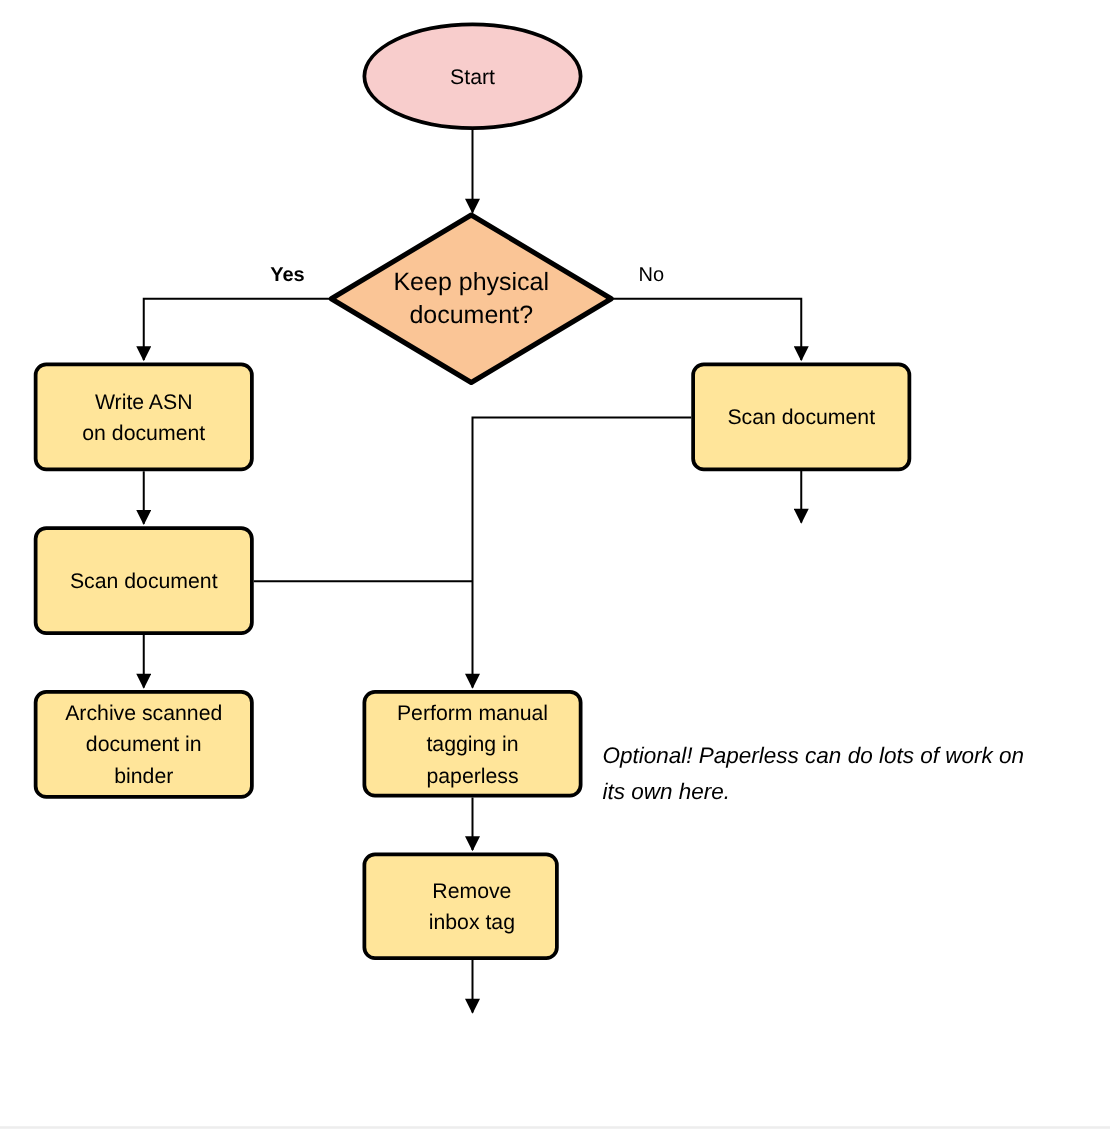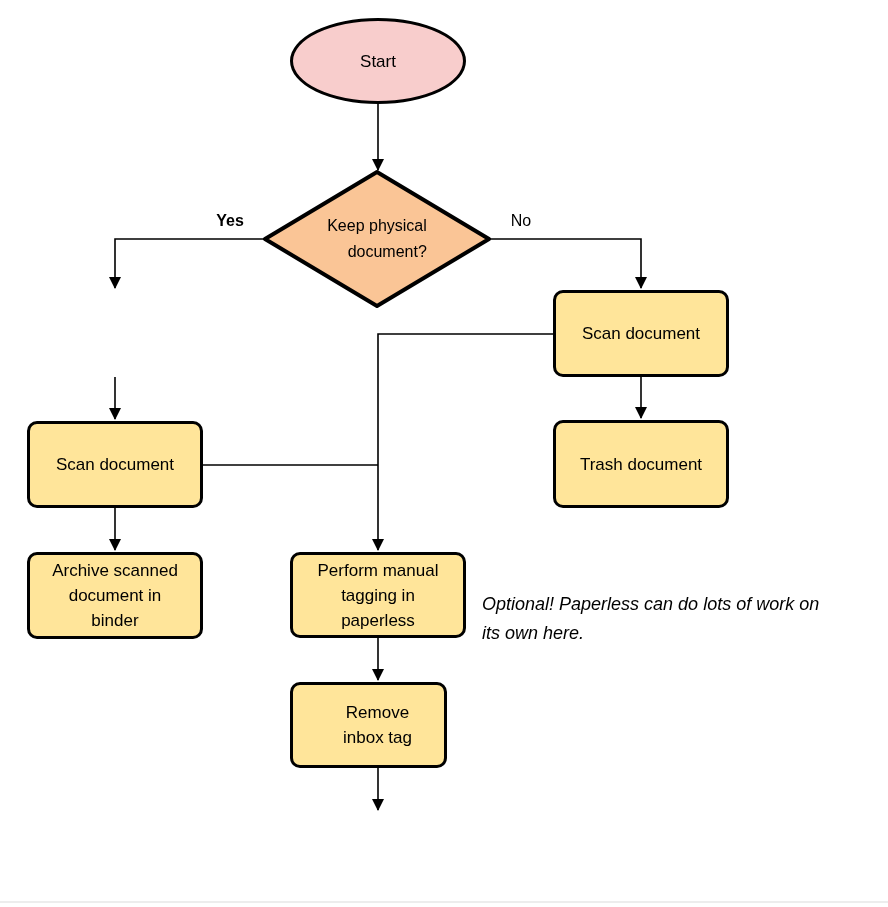--- a/index.html
+++ b/index.html
@@ -27,22 +27,22 @@
     border-radius:10px;
   }
   .terminator{
     background:var(--terminator-fill,#f8cdcc);
     border:3px solid var(--stroke-color,#000);
     border-radius:50%;
   }
   .decision-label{
     position:absolute;
     display:flex;align-items:center;justify-content:center;
-    text-align:right;white-space:pre-line;
-    font-size:16px;line-height:26px;
+    text-align:center;white-space:pre-line;
+    font-size:20px;line-height:26px;
   }
   .edge-label{
     position:absolute;
     text-align:center;
     font-size:16px;line-height:18px;
   }
   .note{
     position:absolute;
     font-style:italic;
     font-size:18px;line-height:29px;
@@ -81,38 +81,39 @@
   </svg>
 
   <div class="node terminator" style="left:290px;top:18px;width:176px;height:86px;">
     <span>Start</span>
   </div>
 
 
   <div class="decision-label" style="left:277px;top:212px;width:200px;height:54px;">Keep physical
 document?</div>
 
+  <div class="node process" style="left:27px;top:290px;width:176px;height:87px;">
+    <span>Write ASN
+on document</span>
+  </div>
 
   <div class="node process" style="left:27px;top:421px;width:176px;height:87px;">
     <span>Scan document</span>
   </div>
 
   <div class="node process" style="left:27px;top:552px;width:176px;height:87px;">
     <span>Archive scanned
 document in
 binder</span>
   </div>
 
   <div class="node process" style="left:553px;top:290px;width:176px;height:87px;">
     <span>Scan document</span>
   </div>
 
-  <div class="node process" style="left:553px;top:420px;width:176px;height:88px;">
-    <span>Trash document</span>
-  </div>
 
   <div class="node process" style="left:290px;top:552px;width:176px;height:86px;">
     <span>Perform manual
 tagging in
 paperless</span>
   </div>
 
   <div class="node process" style="left:290px;top:682px;width:157px;height:86px;padding-left:18px;">
     <span>Remove
 inbox tag</span>

